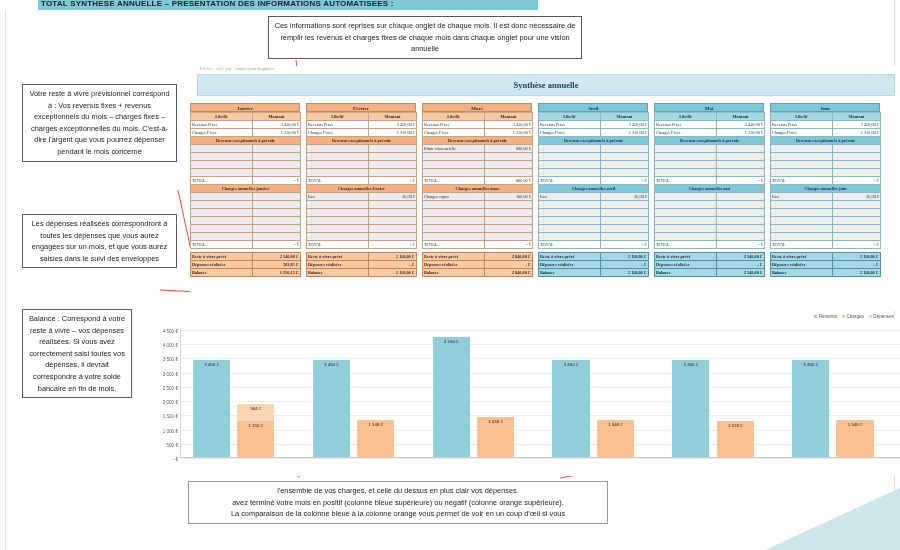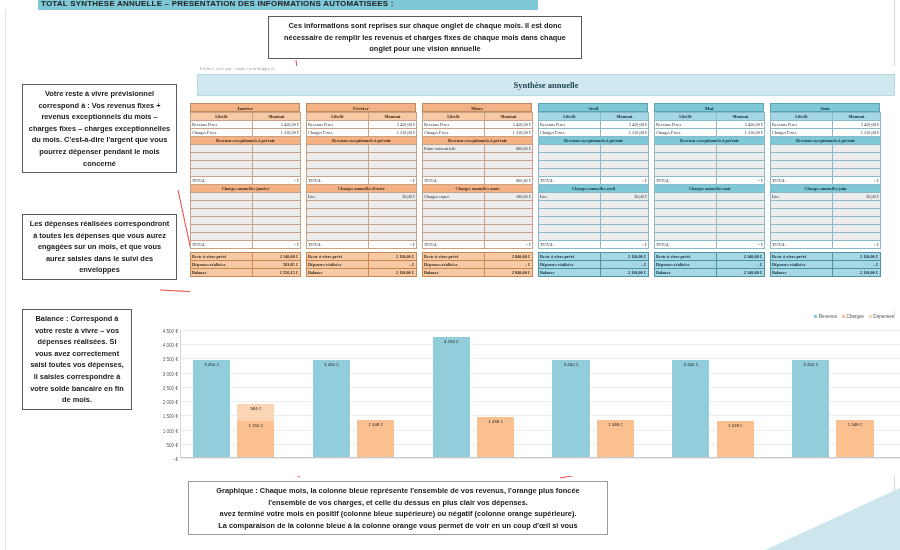--- a/index.html
+++ b/index.html
@@ -35,21 +35,20 @@
     position:absolute; right:5px; top:0; width:1px; height:550px;
     background:#d8d8d8;
   }
   
   .callout {
     position:absolute; background:#ffffff;
     border:1px solid #5a5a5a;
     text-align:center;
     font-size:7.4px; line-height:11.6px; color:#1b1b1b;
     padding:3px 5px;
-    font-weight:bold;
   }
   #callout-reste   { left:22px;  top:84px;  width:155px; }
   #callout-depense { left:22px;  top:214px; width:155px; }
   #callout-balance { left:22px;  top:309px; width:110px; }
   #callout-info    { left:268px; top:16px;  width:314px; }
   #callout-graph   { left:188px; top:481px; width:420px; border:1px solid #9a9a9a; text-align:center;}
   #callout-graph .ln { display:block; }
 
   
   .arrow { position:absolute; overflow:visible; pointer-events:none; }
@@ -172,24 +171,23 @@
 <div class="callout" id="callout-info">
   <span>Ces informations sont reprises sur chaque onglet de chaque mois. Il est donc nécessaire de remplir les revenus et charges fixes de chaque mois dans chaque onglet pour une vision annuelle</span>
 </div>
 <div class="callout" id="callout-reste">
   <span>Votre reste à vivre prévisionnel correspond à : Vos revenus fixes + revenus exceptionnels du mois – charges fixes – charges exceptionnelles du mois. C'est-à-dire l'argent que vous pourrez dépenser pendant le mois concerné</span>
 </div>
 <div class="callout" id="callout-depense">
   <span>Les dépenses réalisées correspondront à toutes les dépenses que vous aurez engagées sur un mois, et que vous aurez saisies dans le suivi des enveloppes</span>
 </div>
 <div class="callout" id="callout-balance">
-  <span>Balance : Correspond à votre reste à vivre – vos dépenses réalisées. Si vous avez correctement saisi toutes vos dépenses, il saisies correspondre à votre solde bancaire en fin de mois.</span>
+  <span>Balance : Correspond à votre reste à vivre – vos dépenses réalisées. Si vous avez correctement saisi toutes vos dépenses, il devrait correspondre à votre solde bancaire en fin de mois.</span>
 </div>
 <div class="callout" id="callout-graph">
-  <span class="ln">Graphique : Chaque mois, la colonne bleue représente l'ensemble de vos revenus, l'orange plus foncée</span>
   <span class="ln">l'ensemble de vos charges, et celle du dessus en plus clair vos dépenses.</span>
   <span class="ln">avez terminé votre mois en positif (colonne bleue supérieure) ou négatif (colonne orange supérieure).</span>
   <span class="ln">La comparaison de la colonne bleue à la colonne orange vous permet de voir en un coup d'œil si vous</span>
 </div>
 
 <svg class="arrow" style="left:0;top:0;width:900px;height:550px">
   <defs>
     <marker id="ah" markerWidth="7" markerHeight="7" refX="6" refY="3" orient="auto">
       <path d="M0,0 L6,3 L0,6 z" fill="#e8493f"></path>
     </marker>

